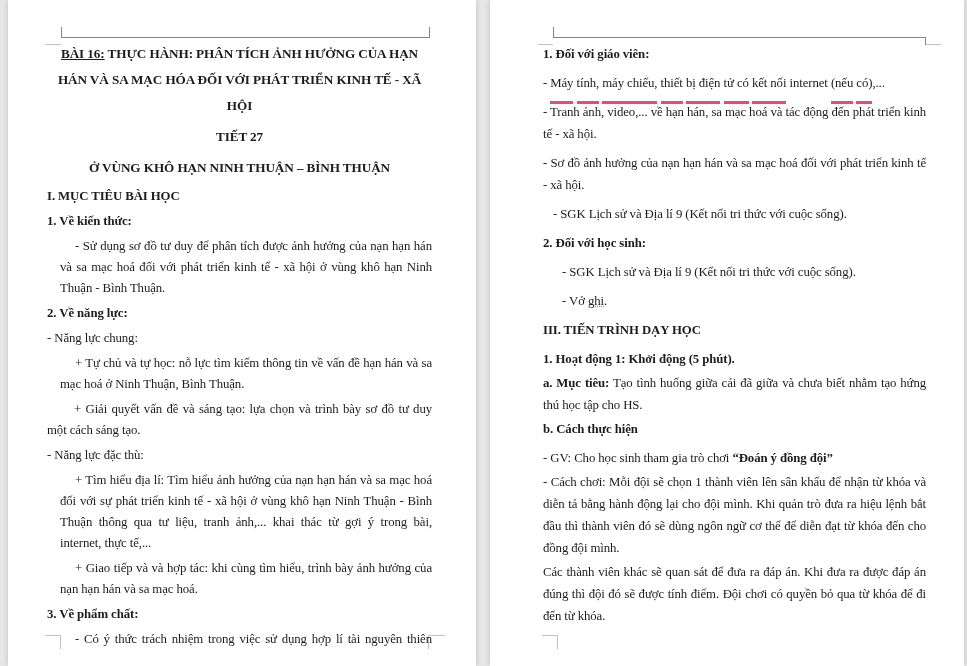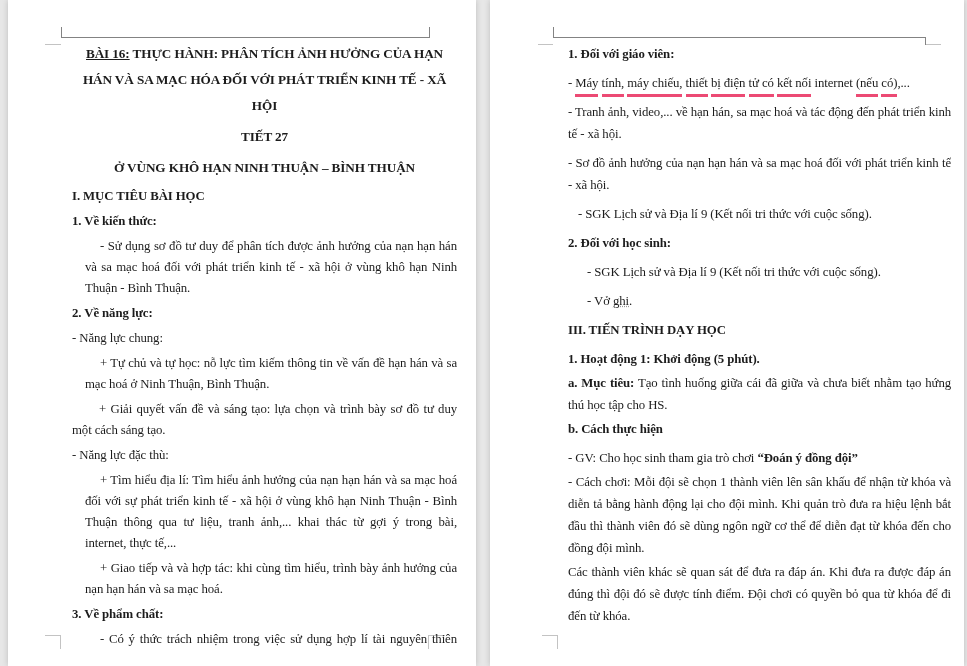--- a/index.html
+++ b/index.html
@@ -8,42 +8,42 @@
     background:#e7e7e7;
     font-family:"Liberation Serif","DejaVu Serif",serif;
     color:#1c1c1c;
   }
   .page{
     position:absolute;top:0;bottom:0;background:#fff;
     box-shadow:0 0 6px rgba(0,0,0,0.18);
   }
   .page-1{left:8px;width:468px;}
   .page-2{left:490px;width:474px;}
-  .content{position:absolute;overflow:hidden;margin-left:25px;}
+  .content{position:absolute;overflow:hidden;}
   .page-1 .content{left:39px;top:41px;width:385px;height:610px;}
   .page-2 .content{left:53px;top:43px;width:383px;height:610px;}
   .block{
     font-size:12.8px;line-height:21px;margin:0 0 4px;
     text-align:justify;letter-spacing:-0.1px;
   }
   .page-2 .block{line-height:22px;margin-bottom:7px;}
   .block.tight{margin-bottom:2px;}
   .block.h{font-weight:bold;text-align:left;}
   .block.center{text-align:center;}
   .block.title{font-weight:bold;line-height:26px;font-size:13.2px;margin-bottom:5px;}
   .block.ind1{padding-left:13px;text-indent:15px;}
   .block.ind2{text-indent:27px;}
   .block.indS{padding-left:10px;}
   .block.indM{padding-left:19px;}
   .b{font-weight:bold;}
   .u{text-decoration:underline;}
   .pink{
     background-image:linear-gradient(#ec4a74,#ec4a74);
     background-size:100% 3px;background-position:0 100%;background-repeat:no-repeat;
-    padding-bottom:7px;
+    padding-bottom:14px;
   }
   .gray{text-decoration:underline;text-decoration-style:dotted;text-decoration-color:#9a9a9a;}
   
   .rule{position:absolute;background:#838383;}
   .crop{position:absolute;background:#c3c3c3;}
 </style>
 </head>
 <body>
 
 <div class="canvas">

